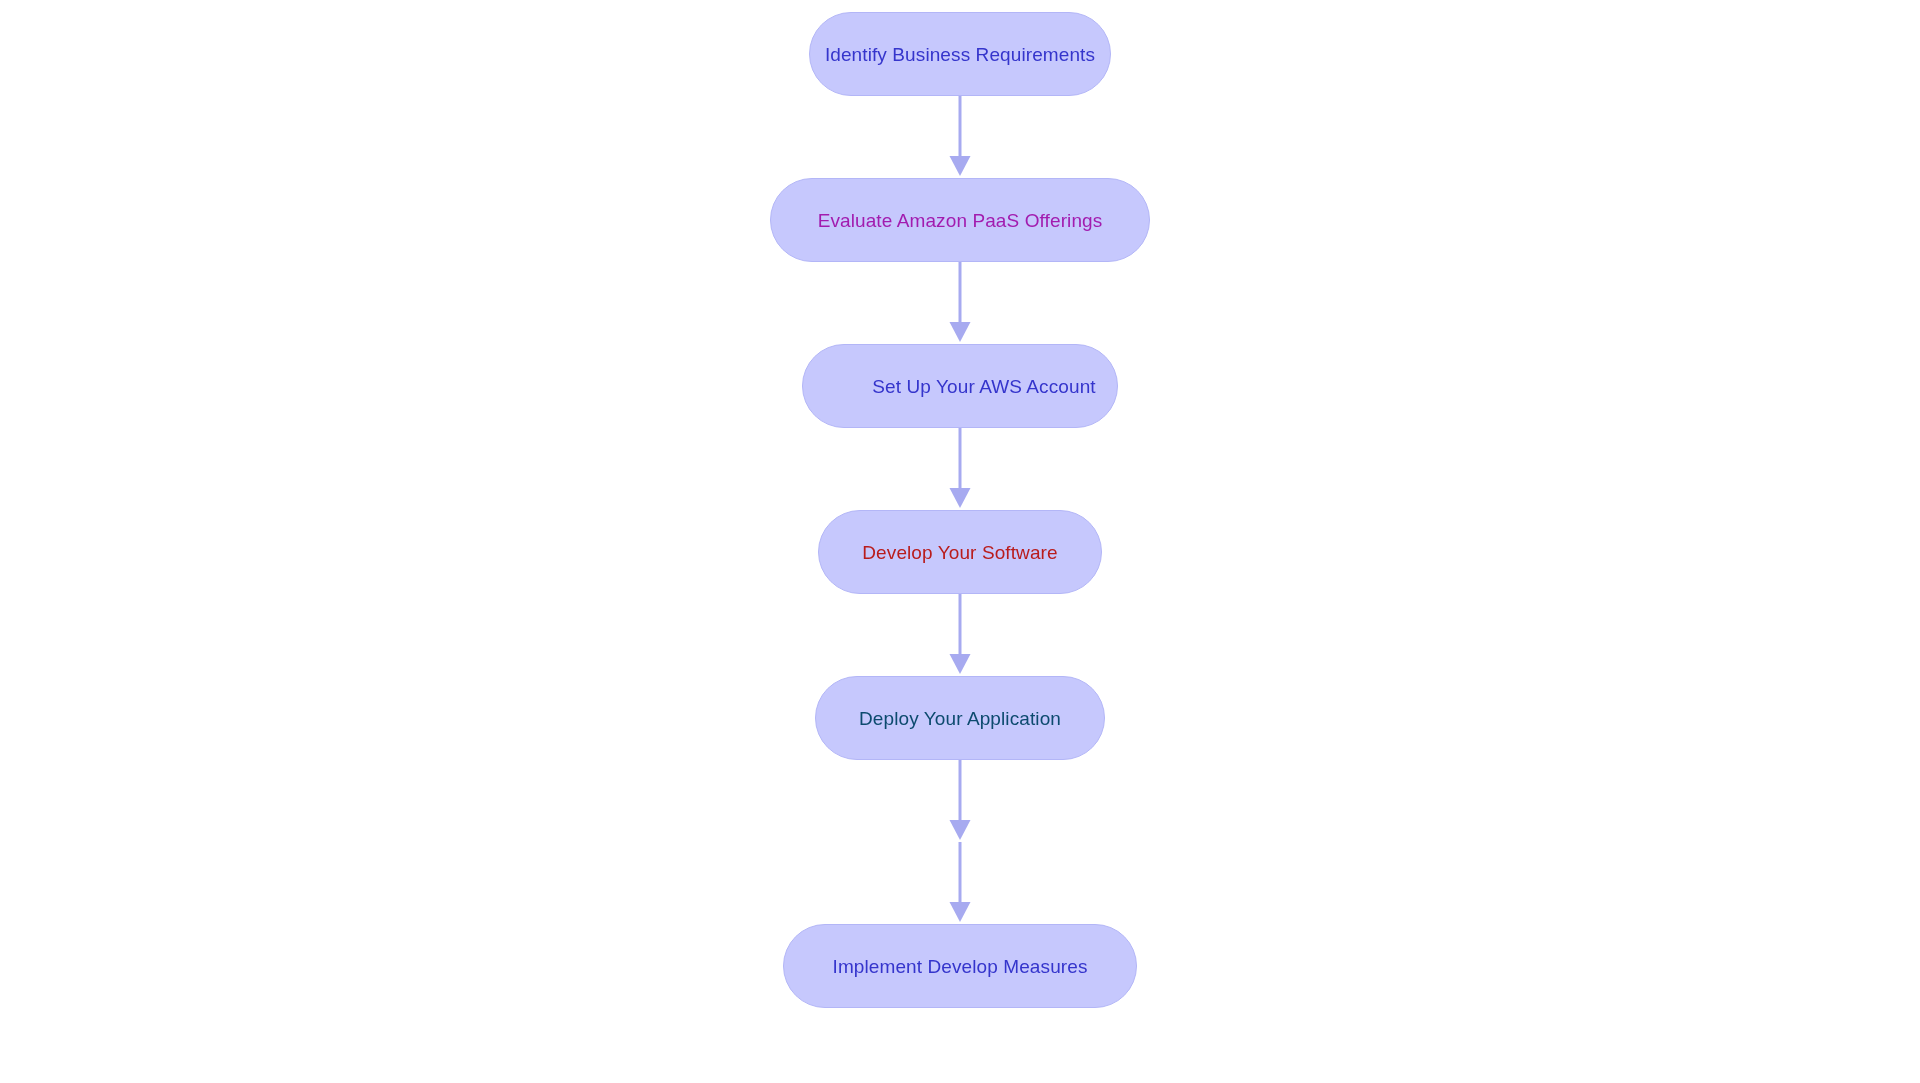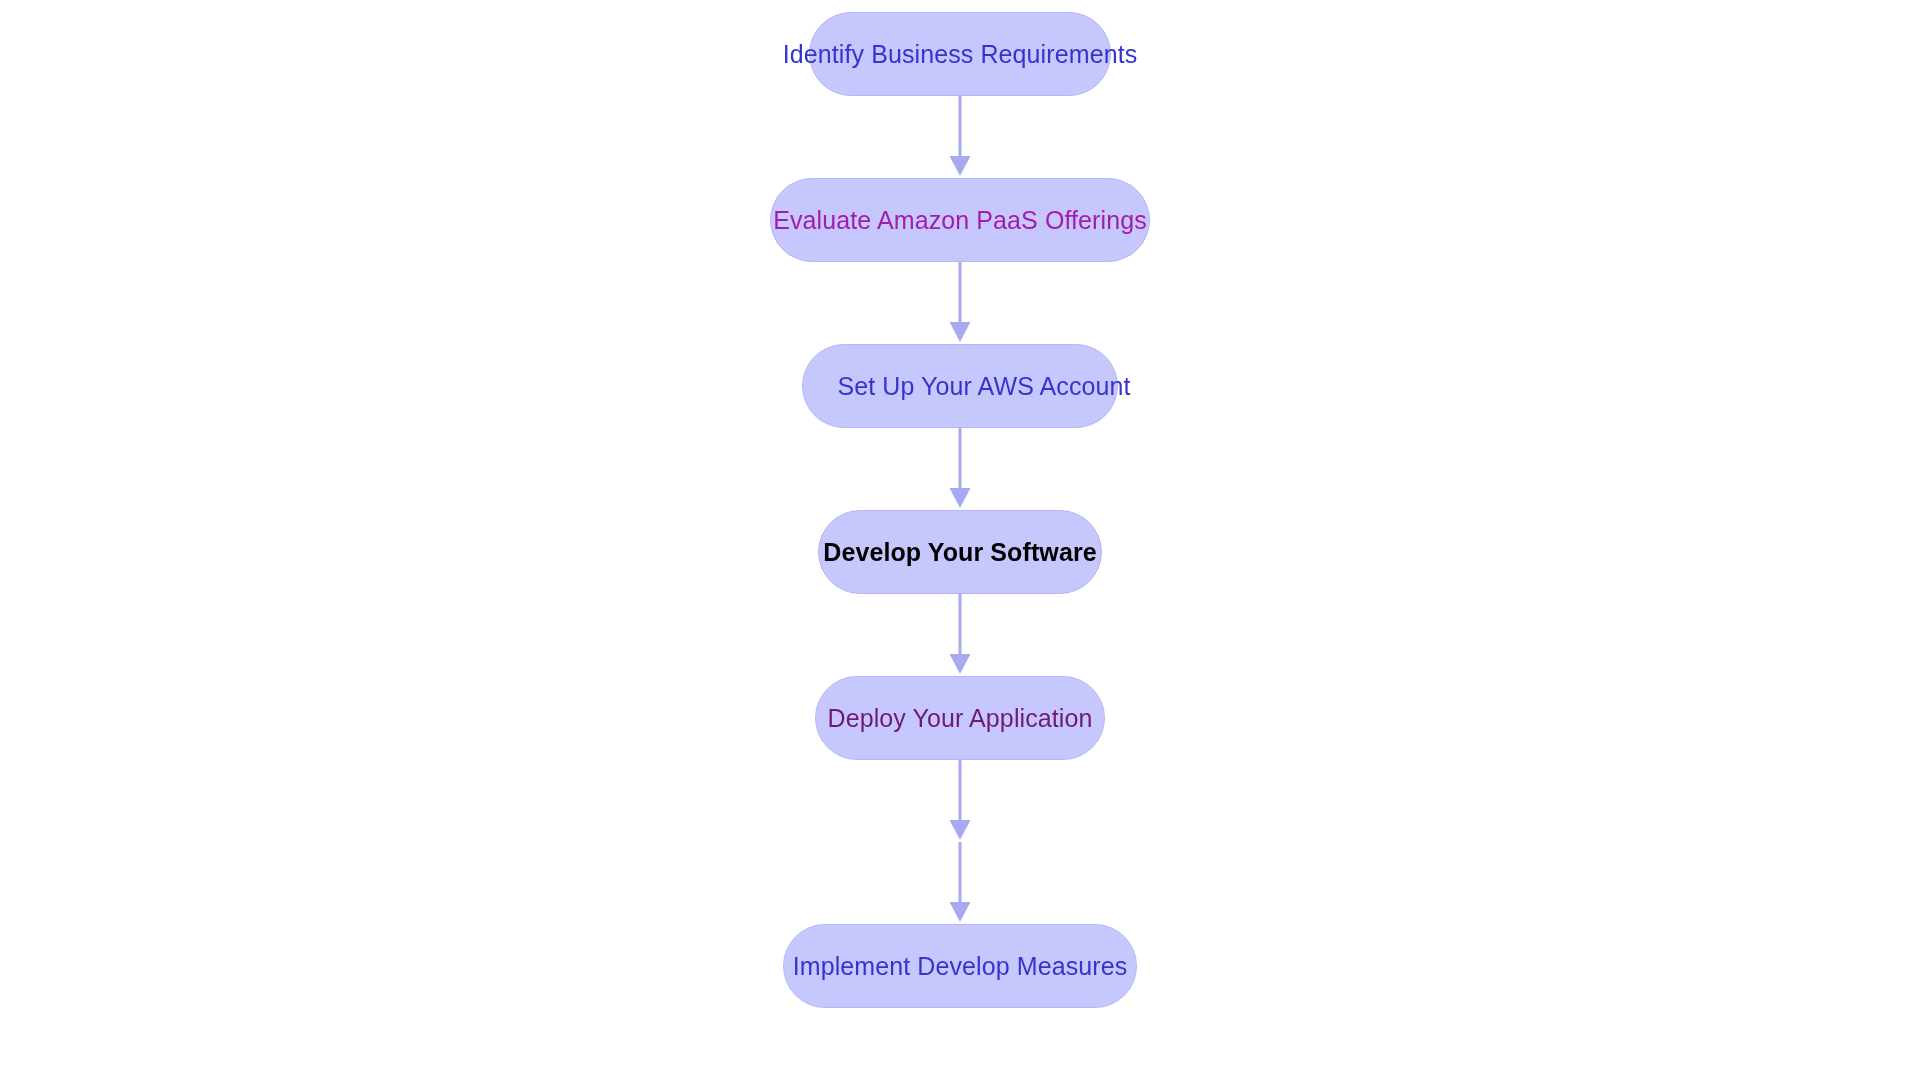--- a/index.html
+++ b/index.html
@@ -43,21 +43,21 @@
     justify-content: center;
     background: #c6c8fd;
     border: 1px solid #b3b6f7;
     border-radius: 42px;
     padding: 0 34px;
     flex: none;
   }
 
   .node-label {
     font-family: "Liberation Sans", sans-serif;
-    font-size: 25px;
+    font-size: 19px;
     line-height: 1;
     letter-spacing: 0.1px;
     color: #3535cc;
     white-space: nowrap;
   }
 
   .connector {
     width: 30px;
     height: 82px;
     flex: none;
@@ -104,32 +104,32 @@
     </div>
 
     <div class="connector">
       <svg viewBox="0 0 30 82" xmlns="http://www.w3.org/2000/svg">
         <line x1="15" y1="0" x2="15" y2="62" stroke="#a7aaf0" stroke-width="3"></line>
         <polygon points="15,80 4.5,60 25.5,60" fill="#a7aaf0"></polygon>
       </svg>
     </div>
 
     <div class="node" style="width: 284px; background: rgb(198, 200, 253); border-color: rgb(179, 182, 247);">
-      <span class="node-label" style="color: #000000; font-weight: bold;">Develop Your Software</span>
+      <span class="node-label" style="color: #b91c1c;">Develop Your Software</span>
     </div>
 
     <div class="connector">
       <svg viewBox="0 0 30 82" xmlns="http://www.w3.org/2000/svg">
         <line x1="15" y1="0" x2="15" y2="62" stroke="#a7aaf0" stroke-width="3"></line>
         <polygon points="15,80 4.5,60 25.5,60" fill="#a7aaf0"></polygon>
       </svg>
     </div>
 
     <div class="node" style="width: 290px; background: rgb(198, 200, 253); border-color: rgb(179, 182, 247);">
-      <span class="node-label" style="color: #701a75;">Deploy Your Application</span>
+      <span class="node-label" style="color: #0c4a6e;">Deploy Your Application</span>
     </div>
 
     <div class="connector">
       <svg viewBox="0 0 30 82" xmlns="http://www.w3.org/2000/svg">
         <line x1="15" y1="0" x2="15" y2="62" stroke="#a7aaf0" stroke-width="3"></line>
         <polygon points="15,80 4.5,60 25.5,60" fill="#a7aaf0"></polygon>
       </svg>
     </div>
 
 

